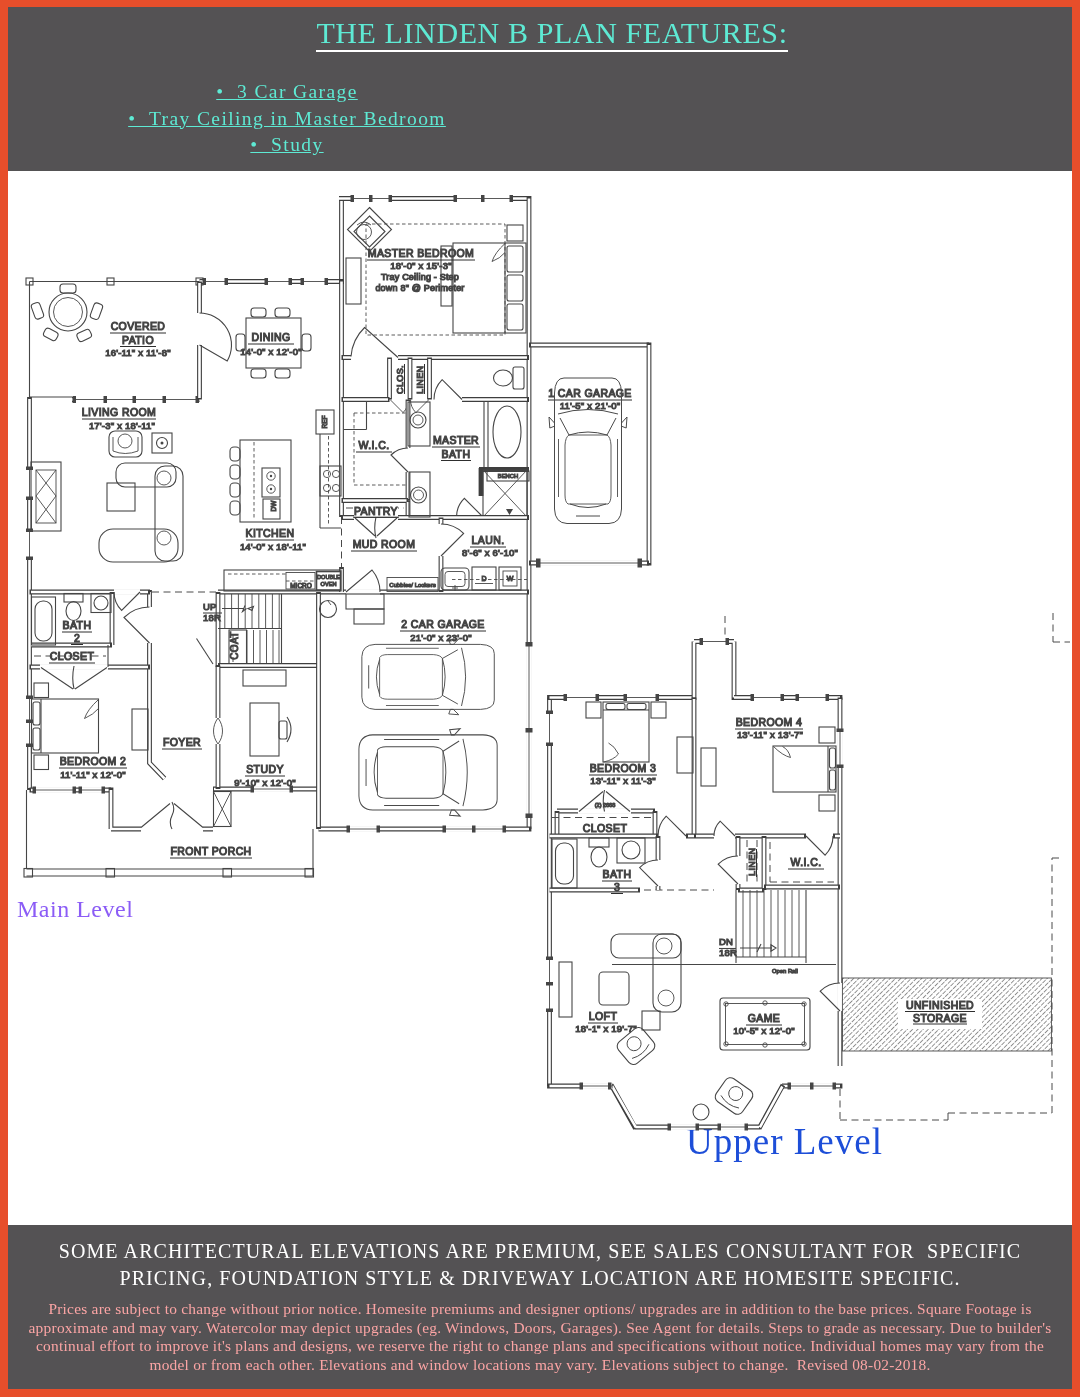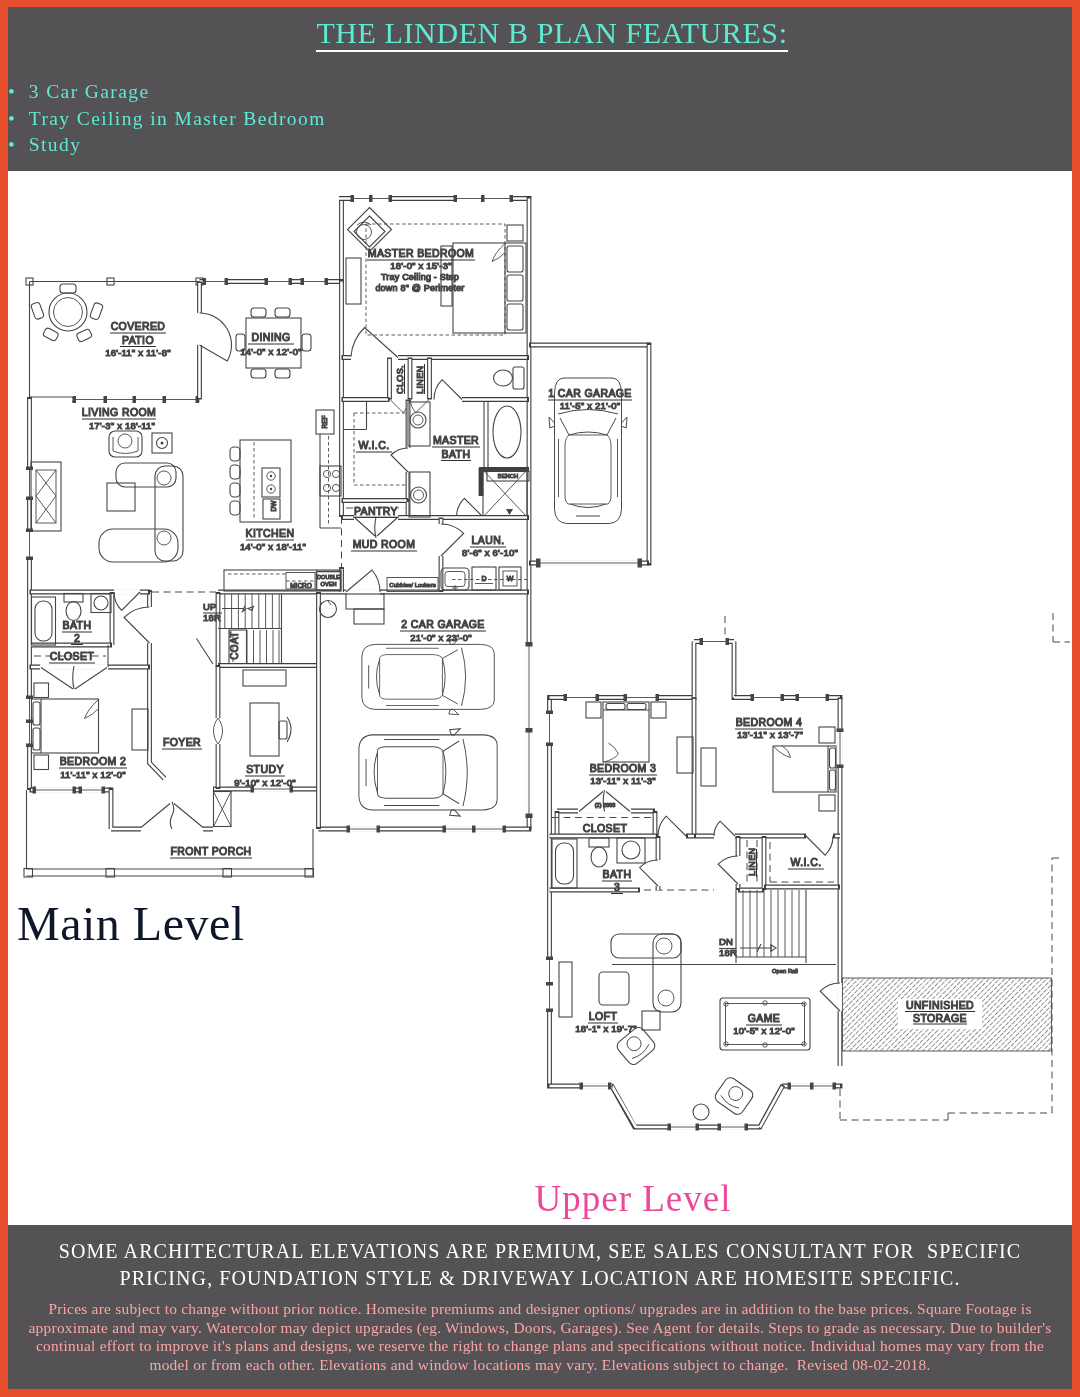--- a/index.html
+++ b/index.html
@@ -2,28 +2,28 @@
 <html><head>
 <meta charset="utf-8">
 <style>
   html,body{margin:0;padding:0;}
   body{width:1080px;height:1397px;position:relative;background:#fff;font-family:"Liberation Sans",sans-serif;overflow:hidden;}
   .serif{font-family:"Liberation Serif",serif;}
   #frame{position:absolute;left:0;top:0;width:1080px;height:1397px;border-left:8px solid #e74e2b;border-right:8px solid #e74e2b;border-top:7px solid #e74e2b;border-bottom:8px solid #e74e2b;box-sizing:border-box;z-index:50;pointer-events:none;}
   #header{position:absolute;left:8px;top:7px;width:1064px;height:164px;background:#545254;color:#5eead4;padding-left:24px;}
   #header .title{position:absolute;top:9px;left:0;width:100%;text-align:center;font-size:30px;letter-spacing:0.6px;}
   #header .title span{border-bottom:2px solid #fff;padding-bottom:1px;}
-  .bcol{position:absolute;top:72px;font-size:19.5px;line-height:26.6px;text-align:left;letter-spacing:1.4px;}
+  .bcol{position:absolute;top:72px;font-size:19.5px;line-height:26.6px;text-align:center;letter-spacing:1.4px;text-decoration:underline;}
   #bleft{left:0px;width:558px;}
   #bright{left:558px;width:506px;}
   #footer{position:absolute;left:8px;top:1225px;width:1064px;height:207px;background:#545254;color:#fff;text-align:center;}
   #footer .big{margin-top:13px;font-size:20px;line-height:27px;letter-spacing:1.1px;}
   #footer .small{margin-top:8px;font-size:15.4px;line-height:18.6px;color:#fca5a5;letter-spacing:0.25px;}
-  #mainlevel{position:absolute;left:17px;top:896px;font-size:48px;color:#0f172a;letter-spacing:0.5px;}
-  #upperlevel{position:absolute;left:383px;width:500px;top:1177px;text-align:center;font-size:37px;color:#ec4899;letter-spacing:1px;}
+  #mainlevel{position:absolute;left:17px;top:896px;font-size:24px;color:#8b5cf6;letter-spacing:0.5px;}
+  #upperlevel{position:absolute;left:383px;width:500px;top:1120px;text-align:right;font-size:37px;color:#1d4ed8;letter-spacing:1px;}
   svg text{fill:#2e2e2e;font-family:"Liberation Sans",sans-serif;}
   .rm{font-size:10.5px;letter-spacing:0.4px;}
   .dm{font-size:9.5px;letter-spacing:0.2px;}
   .tt{font-size:6.5px;letter-spacing:0px;}
   svg .w{stroke:#3e3e3e;stroke-width:4.8;fill:none;}
   svg .wi{stroke:#ffffff;stroke-width:2.6;fill:none;}
   svg .tn{stroke:#464646;stroke-width:1.1;fill:none;}
   svg .t8{stroke:#474747;stroke-width:0.9;fill:none;}
   svg .ds{stroke:#4a4a4a;stroke-width:1;stroke-dasharray:7,4.5;fill:none;}
   svg .d2{stroke:#4a4a4a;stroke-width:0.9;stroke-dasharray:3.5,2.5;fill:none;}

